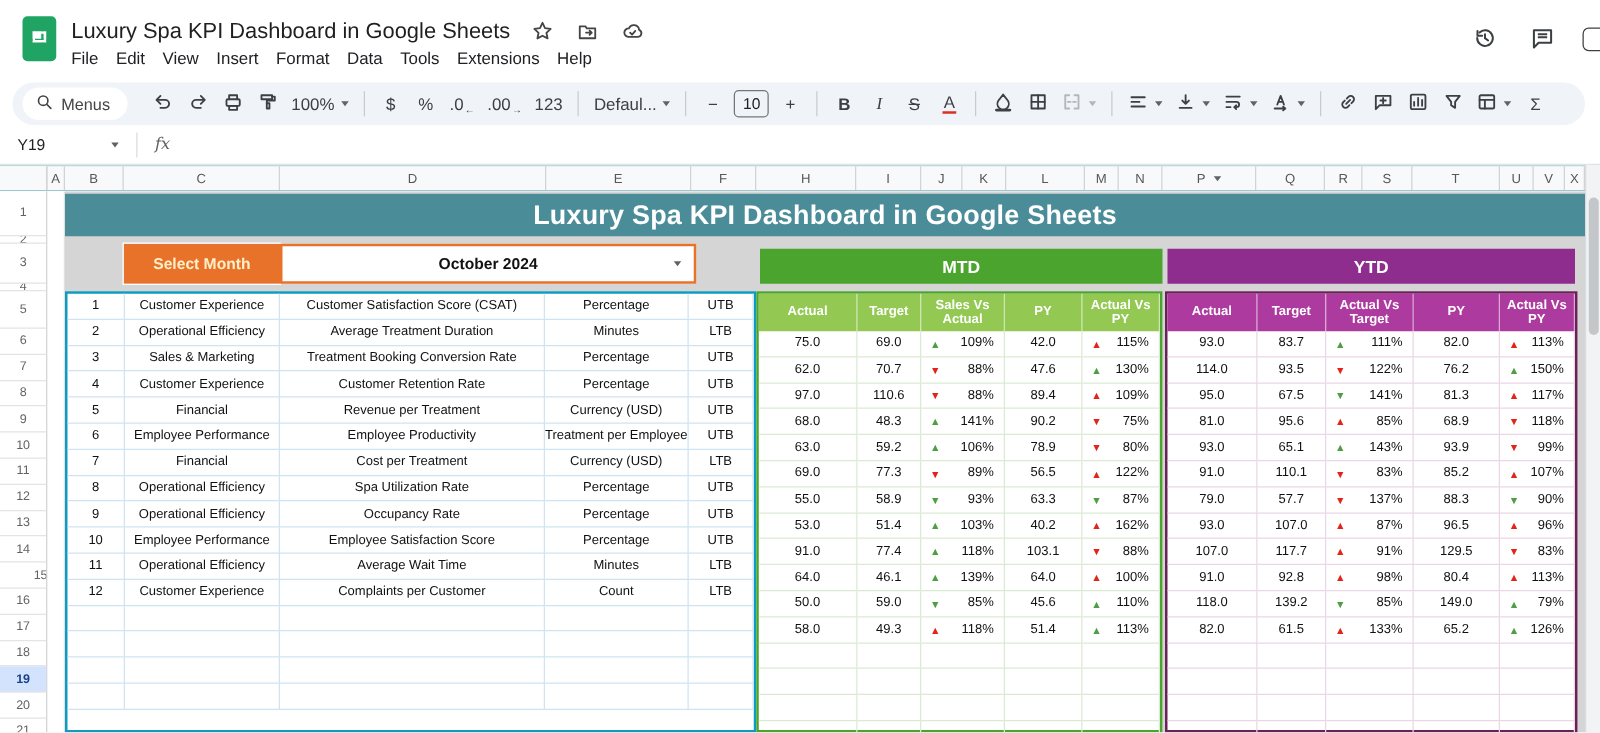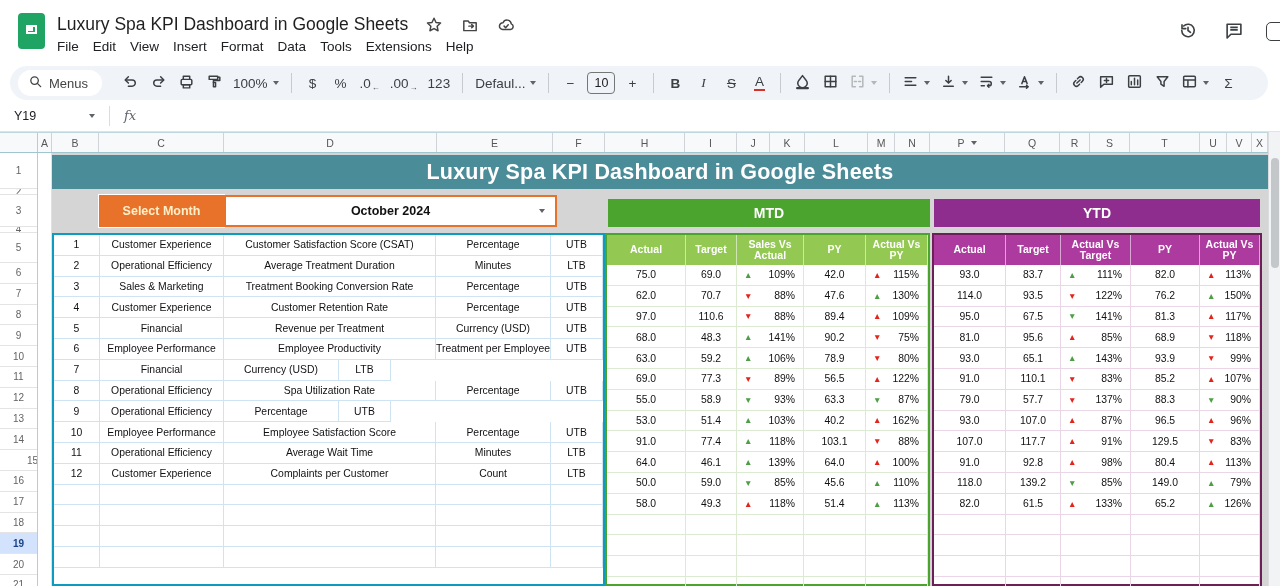--- a/index.html
+++ b/index.html
@@ -488,33 +488,35 @@
             <div class="trow">
               <div class="tc" style="width: 46px;">6</div>
               <div class="tc" style="width: 124px;">Employee Performance</div>
               <div class="tc" style="width: 212px;">Employee Productivity</div>
               <div class="tc" style="width: 115px;">Treatment per Employee</div>
               <div class="tc" style="width: 52px;">UTB</div>
             </div>
             <div class="trow">
               <div class="tc" style="width: 46px;">7</div>
               <div class="tc" style="width: 124px;">Financial</div>
+              <div class="tc" style="width: 212px;">Cost per Treatment</div>
               <div class="tc" style="width: 115px;">Currency (USD)</div>
               <div class="tc" style="width: 52px;">LTB</div>
             </div>
             <div class="trow">
               <div class="tc" style="width: 46px;">8</div>
               <div class="tc" style="width: 124px;">Operational Efficiency</div>
               <div class="tc" style="width: 212px;">Spa Utilization Rate</div>
               <div class="tc" style="width: 115px;">Percentage</div>
               <div class="tc" style="width: 52px;">UTB</div>
             </div>
             <div class="trow">
               <div class="tc" style="width: 46px;">9</div>
               <div class="tc" style="width: 124px;">Operational Efficiency</div>
+              <div class="tc" style="width: 212px;">Occupancy Rate</div>
               <div class="tc" style="width: 115px;">Percentage</div>
               <div class="tc" style="width: 52px;">UTB</div>
             </div>
             <div class="trow">
               <div class="tc" style="width: 46px;">10</div>
               <div class="tc" style="width: 124px;">Employee Performance</div>
               <div class="tc" style="width: 212px;">Employee Satisfaction Score</div>
               <div class="tc" style="width: 115px;">Percentage</div>
               <div class="tc" style="width: 52px;">UTB</div>
             </div>

